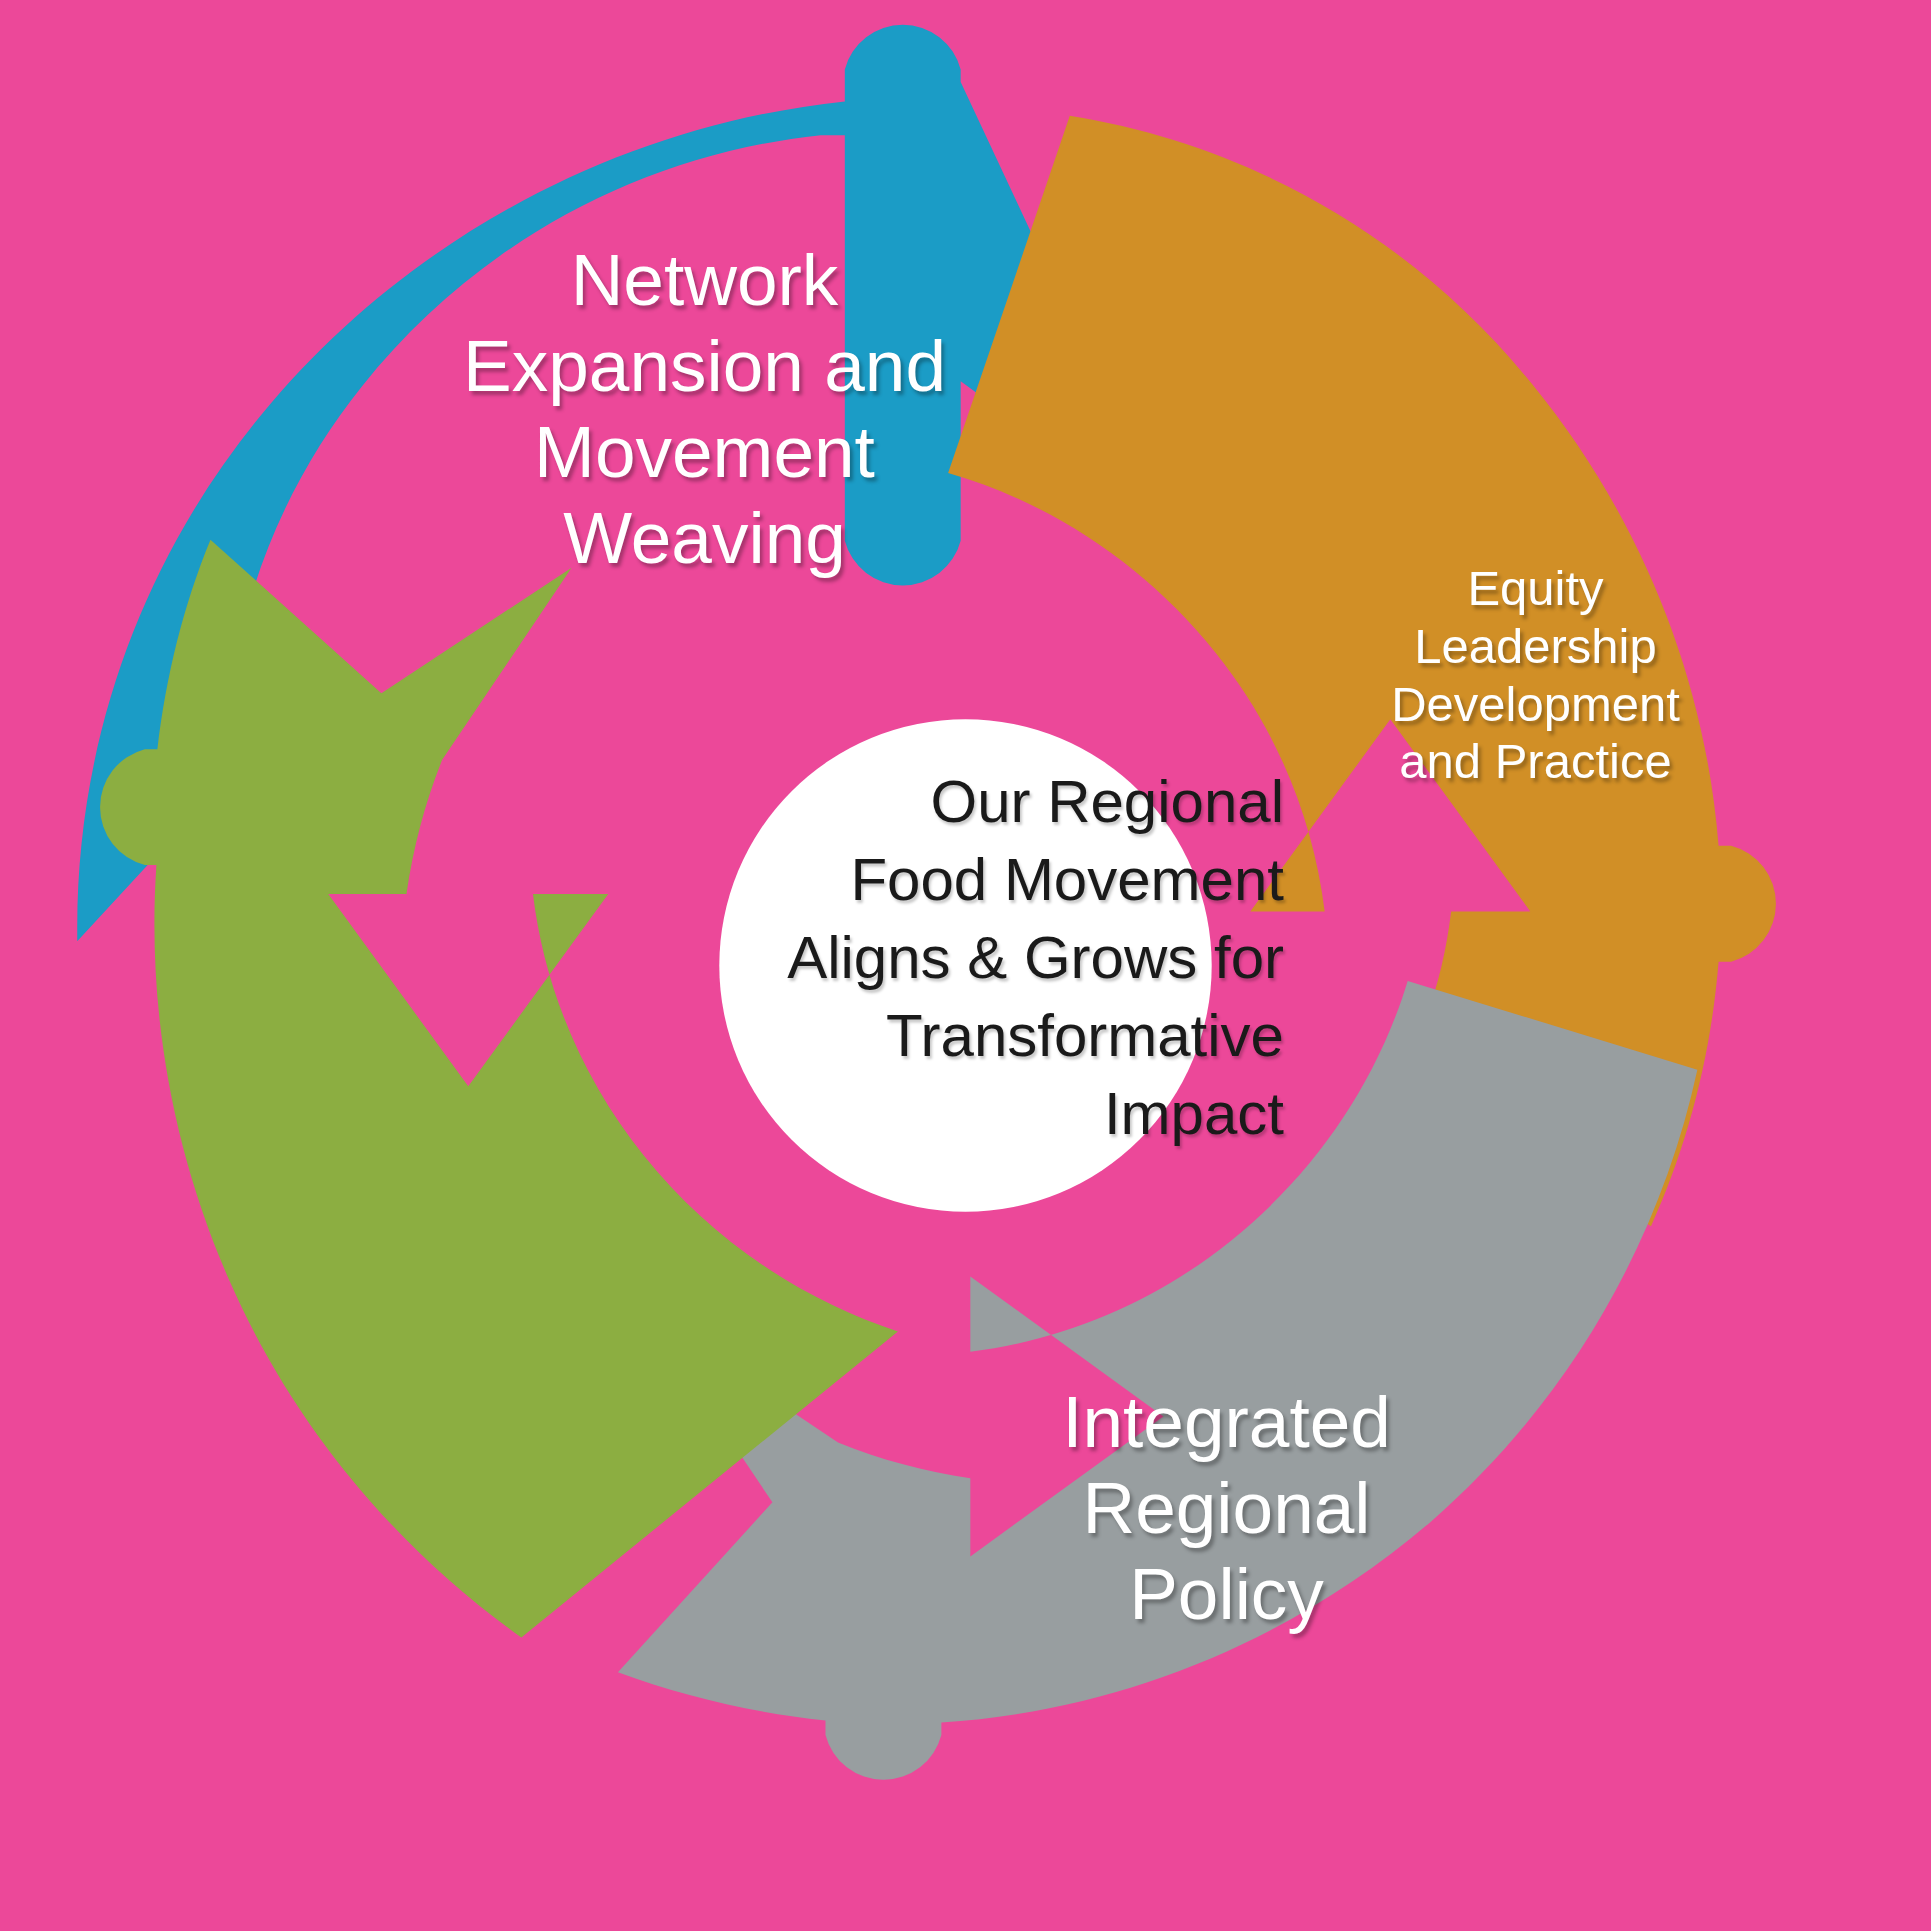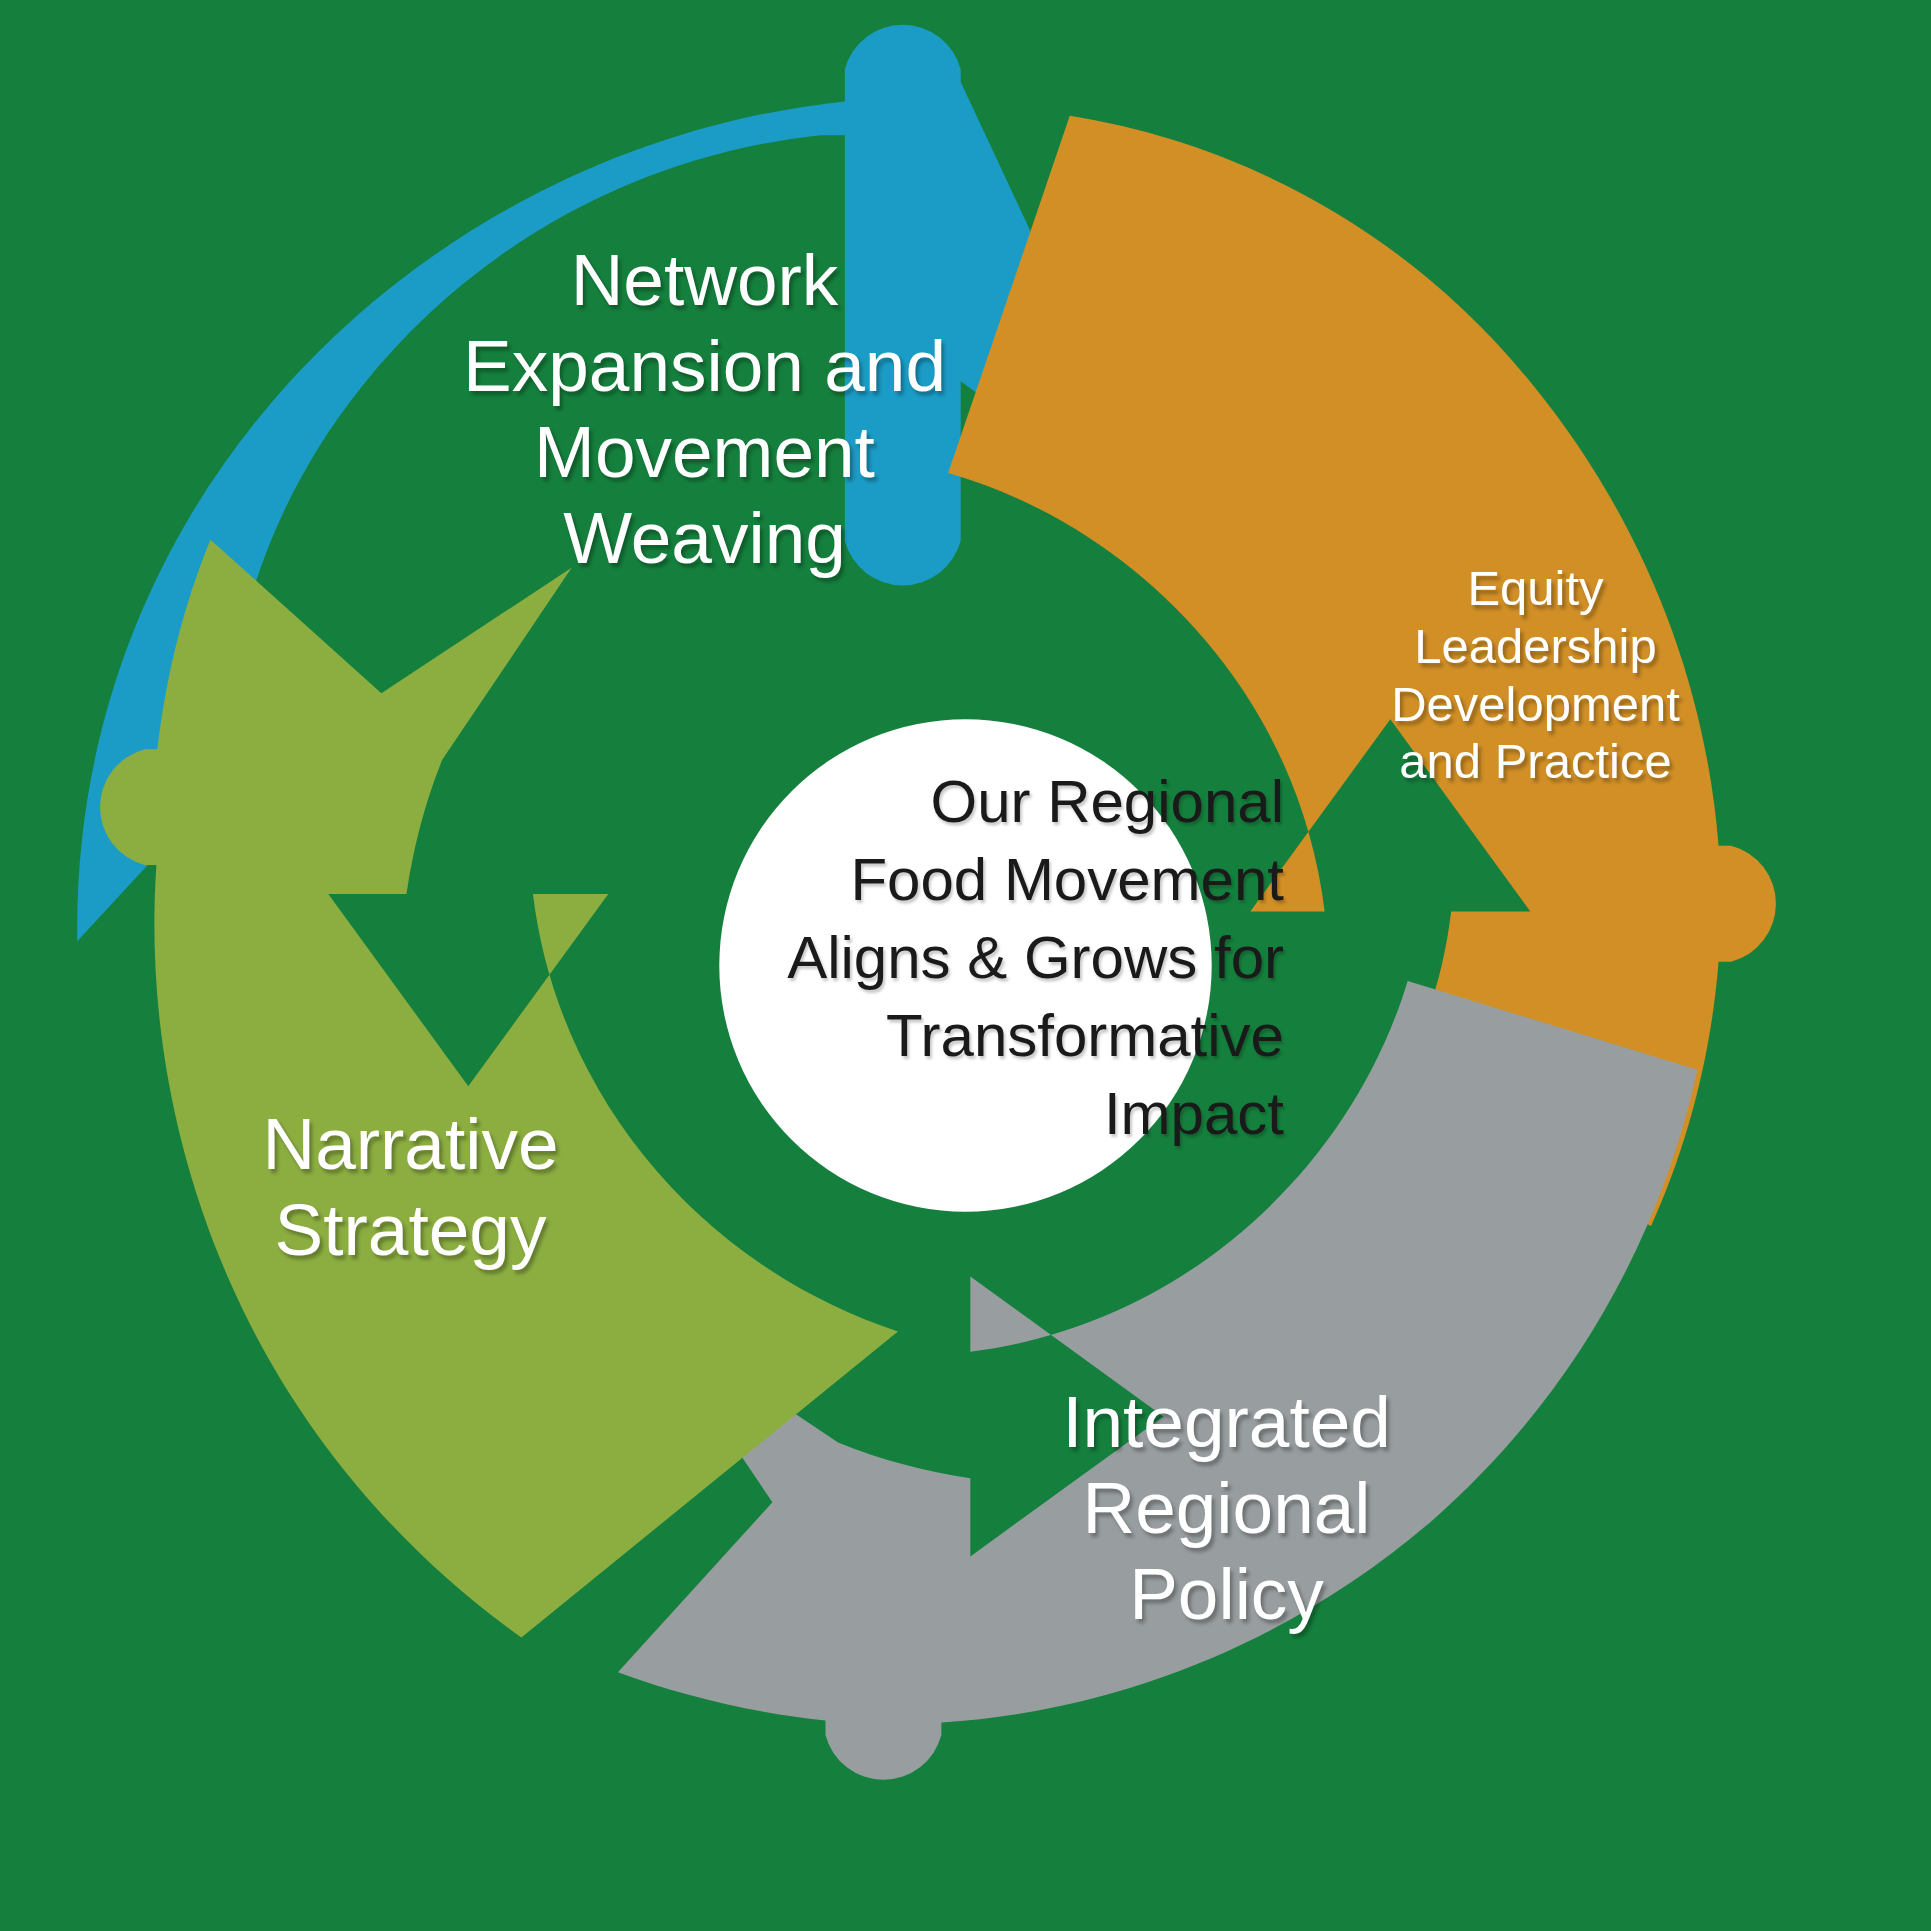--- a/index.html
+++ b/index.html
@@ -10,21 +10,21 @@
   body {
     width: 1931px;
     height: 1931px;
     overflow: hidden;
     font-family: "Liberation Sans", sans-serif;
   }
   #diagram-root {
     position: relative;
     width: 1931px;
     height: 1931px;
-    background: #15803d;
+    background: #ec4899;
   }
   svg.cycle-svg {
     position: absolute;
     top: 0;
     left: 0;
     width: 1931px;
     height: 1931px;
     display: block;
   }
   .seg-label {
@@ -171,22 +171,20 @@
 
   <div class="seg-label" id="label-equity">Equity
 Leadership
 Development
 and Practice</div>
 
   <div class="seg-label" id="label-policy">Integrated
 Regional
 Policy</div>
 
-  <div class="seg-label" id="label-narrative">Narrative
-Strategy</div>
 
   <div id="center-text">Our Regional
 Food Movement
 Aligns &amp; Grows for
 Transformative
 Impact</div>
 
 </div>
 
 

